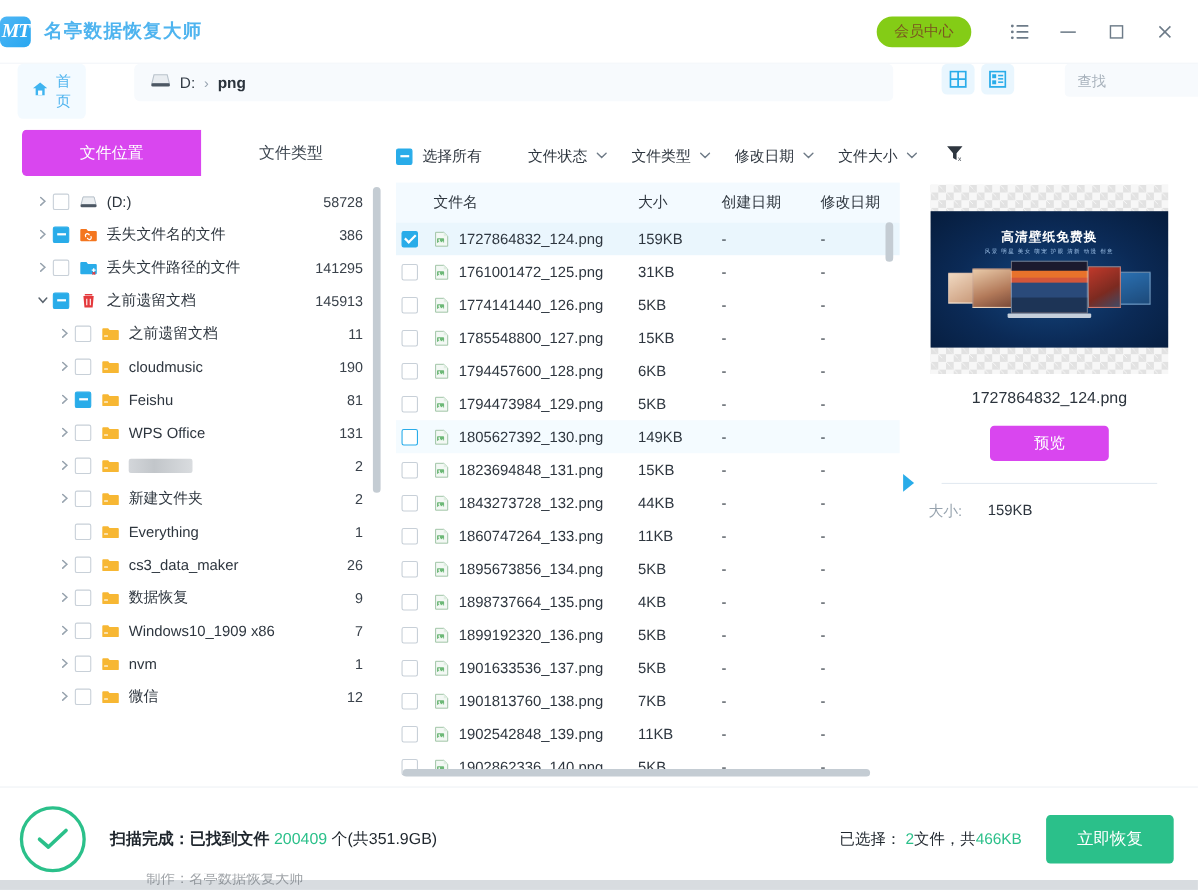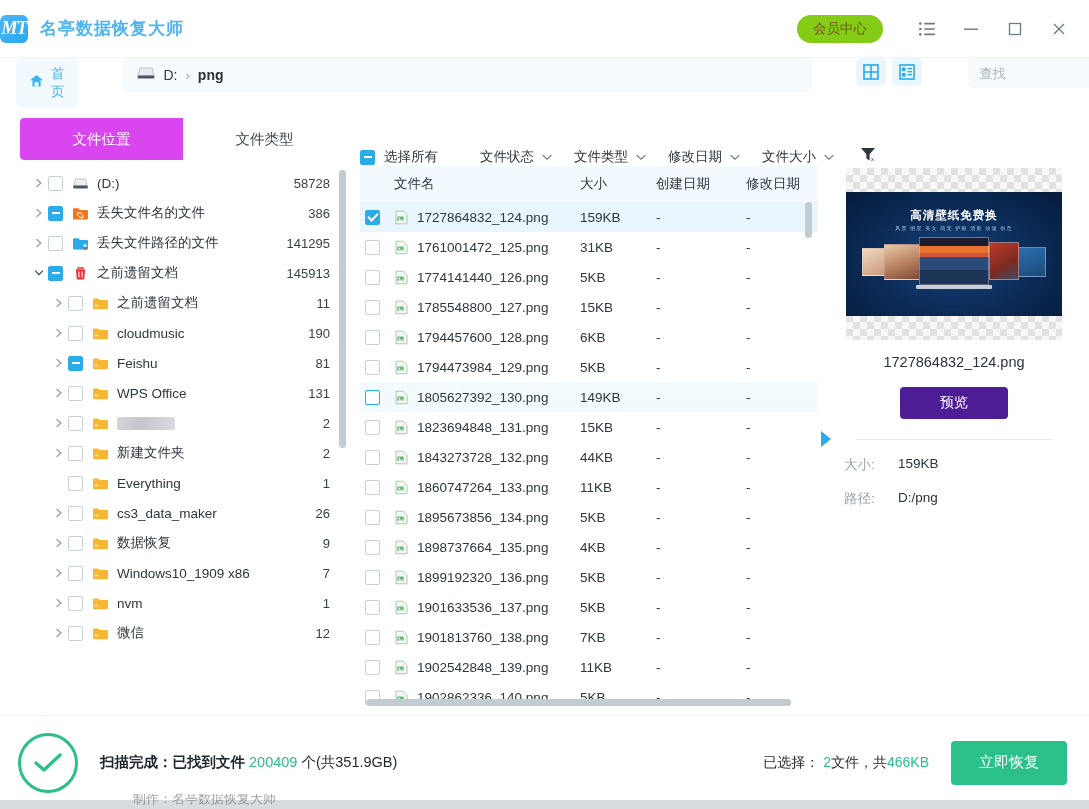--- a/index.html
+++ b/index.html
@@ -125,21 +125,21 @@
     background: transparent;
   }
   .lp-thumb { width: 7px; height: 278px; background: #c4ccd3; border-radius: 4px; }
 
   
   .mid {
     position: absolute; left: 360px; top: 118px; width: 458px; height: 590px;
     background: #fff;
   }
   .list-toolbar {
-    height: 48px; display: flex; align-items: flex-end; gap: 0;
+    height: 48px; display: flex; align-items: center; gap: 0;
     position: absolute; left: 0; top: 0; width: 729px;
   }
   .sel-all { display: flex; align-items: center; cursor: pointer; font-size: 13.5px;
     color: #2e363f; }
   .filters { display: flex; align-items: center; margin-left: 42px; gap: 22px; }
   .filter { display: flex; align-items: center; gap: 8px; cursor: pointer;
     font-size: 13.5px; color: #2e363f; }
   .caret { color: #8c99a5; font-size: 10px; }
   .filter-clear { margin-left: 26px; cursor: pointer; }
 
@@ -207,21 +207,21 @@
     background: linear-gradient(150deg,#c0392b,#7c2a20 60%,#3f4b66); }
   .s-r2 { left:172px; top:55px; width:28px; height:30px;
     background: linear-gradient(160deg,#2a6fb0,#1d4a7a); }
   .s-base { position:absolute; left:70px; top:93px; width:76px; height:4px;
     background:#c5cfdb; border-radius:1px; }
 
   .p-name { text-align: center; font-size: 14.5px; color: #2b333c;
     margin-top: 14px; }
   .p-btn {
     display: block; margin: 17px auto 16px; width: 108px; height: 32px;
-    background: #4c1d95; color: #fff; border: none; border-radius: 4px;
+    background: #d946ef; color: #fff; border: none; border-radius: 4px;
     font-size: 14px; cursor: pointer; font-family: "Liberation Sans", sans-serif;
   }
   .p-div { width: 196px; height: 1px; background: #e3eaf1; margin: 20px auto 0; }
   .p-row { display: flex; margin-top: 16px; padding-left: 12px; font-size: 13.5px; }
   .p-key { width: 54px; color: #97a3ae; }
   .p-val { color: #2b333c; }
 
   
   .bottom {
     position: absolute; left: 0; bottom: 0; width: 1089px; height: 94px;
@@ -960,24 +960,20 @@
         <div class="s-base"></div>
       </div>
     </div>
     <div class="p-name">1727864832_124.png</div>
     <button class="p-btn">预览</button>
     <div class="p-div"></div>
     <div class="p-row">
       <span class="p-key">大小:</span>
       <span class="p-val">159KB</span>
     </div>
-    <div class="p-row">
-      <span class="p-key">路径:</span>
-      <span class="p-val">D:/png</span>
-    </div>
   </div>
 
   <div class="bottom">
     <div class="check-ring">
       <svg width="30" height="22" viewBox="0 0 30 22">
         <path d="M3 11 L11 18 L27 3" stroke="#2bc08a" stroke-width="3.4" fill="none" stroke-linecap="round" stroke-linejoin="round"></path>
       </svg>
     </div>
     <div class="status-text">
       <b>扫描完成：已找到文件</b>

